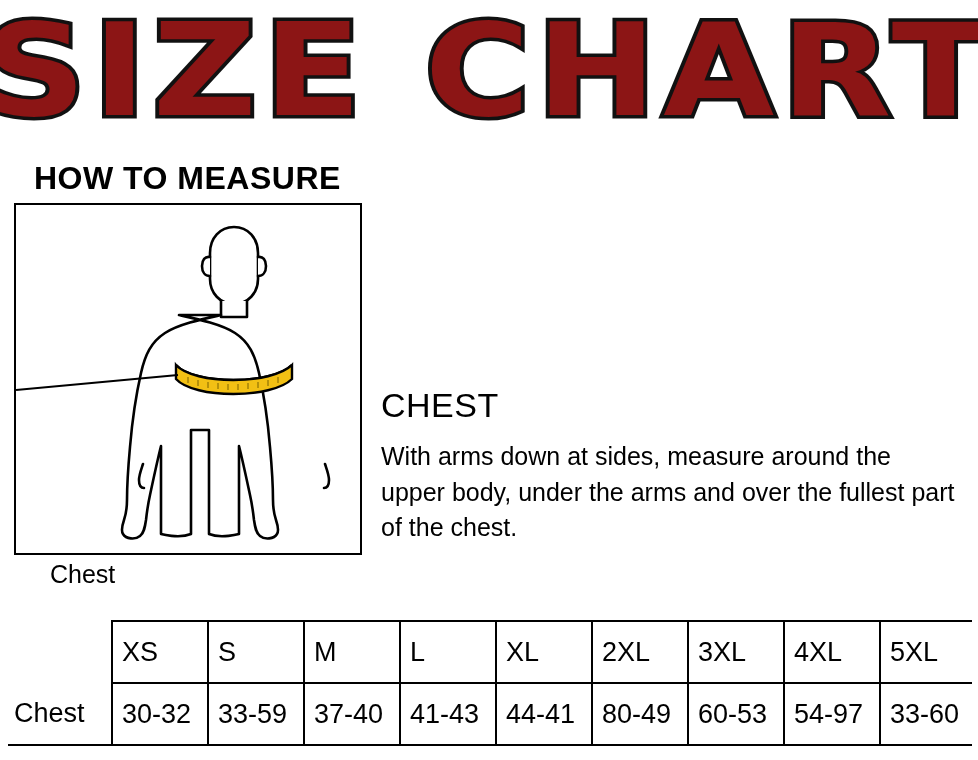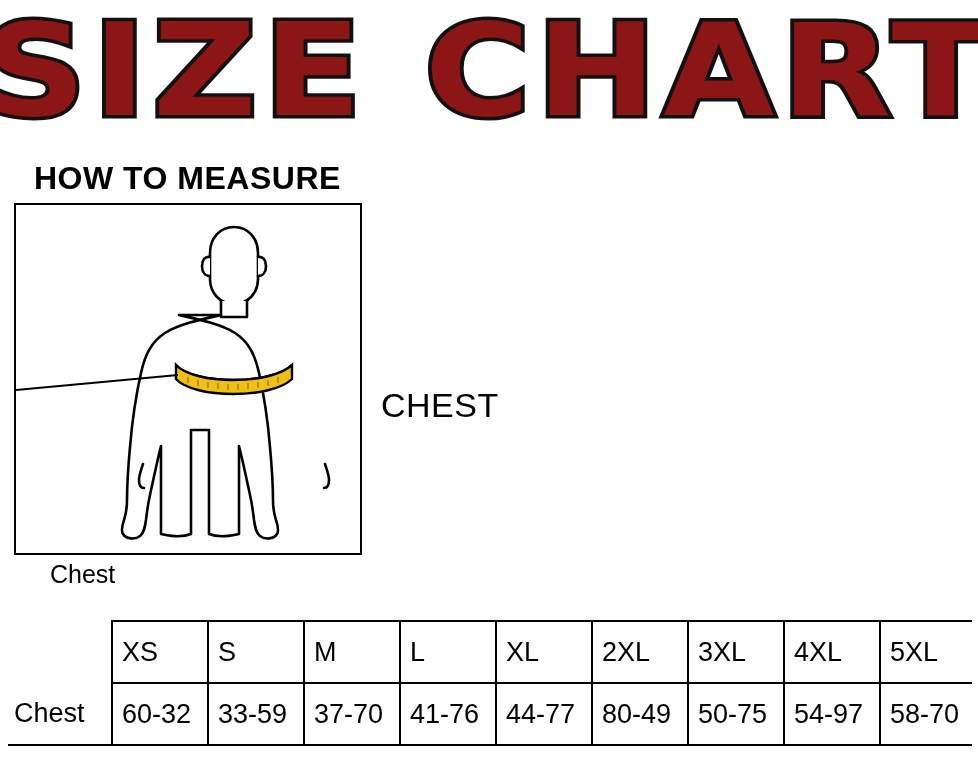--- a/index.html
+++ b/index.html
@@ -205,42 +205,43 @@
       <line x1="262" y1="172" x2="262" y2="178"></line>
     </g>
 
     <line x1="0" y1="185" x2="162" y2="170" stroke="#000000" stroke-width="2.2"></line>
   </svg>
   <div class="chest-label">Chest</div>
 </div>
 
 <div class="desc">
   <div class="desc-title">CHEST</div>
+  <div class="desc-body">With arms down at sides, measure around the upper body, under the arms and over the fullest part of the chest.</div>
 </div>
 
 <table class="size-table">
   <tbody>
     <tr class="header-row">
       <td class="rowlabel-col blank-cell"></td>
       <td class="size-col">XS</td>
       <td class="size-col">S</td>
       <td class="size-col">M</td>
       <td class="size-col">L</td>
       <td class="size-col">XL</td>
       <td class="size-col">2XL</td>
       <td class="size-col">3XL</td>
       <td class="size-col">4XL</td>
       <td class="last-col">5XL</td>
     </tr>
     <tr>
       <td class="rowlabel-col">Chest</td>
-      <td class="size-col">60-32</td>
+      <td class="size-col">30-32</td>
       <td class="size-col">33-59</td>
-      <td class="size-col">37-70</td>
-      <td class="size-col">41-76</td>
-      <td class="size-col">44-77</td>
+      <td class="size-col">37-40</td>
+      <td class="size-col">41-43</td>
+      <td class="size-col">44-41</td>
       <td class="size-col">80-49</td>
-      <td class="size-col">50-75</td>
+      <td class="size-col">60-53</td>
       <td class="size-col">54-97</td>
-      <td class="last-col">58-70</td>
+      <td class="last-col">33-60</td>
     </tr>
   </tbody>
 </table>
 
 </body></html>

